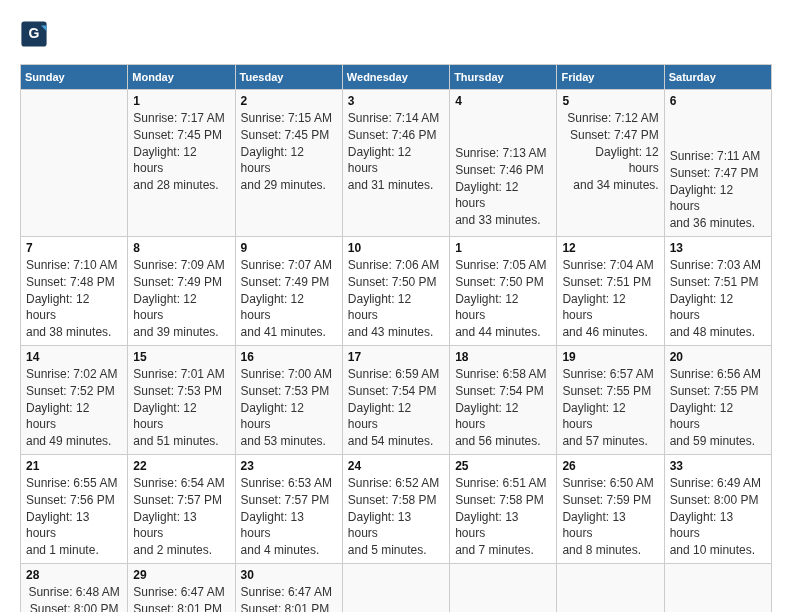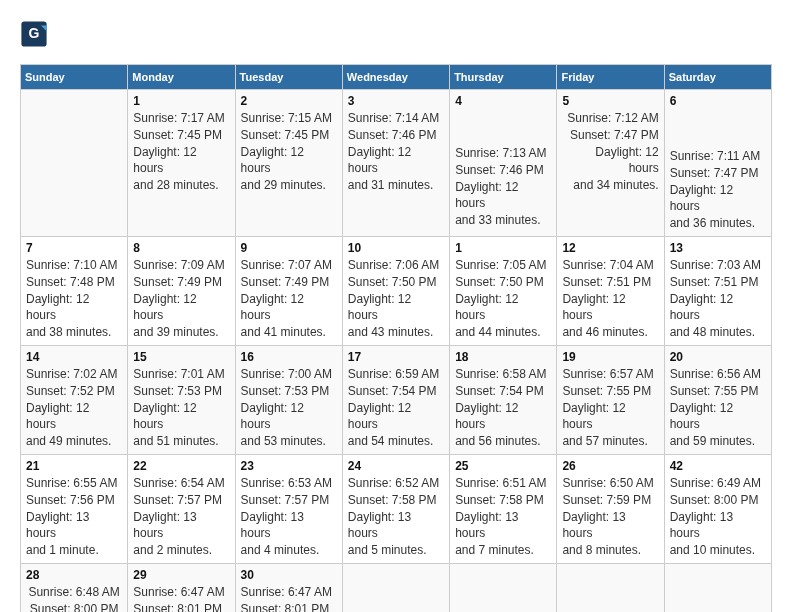--- a/index.html
+++ b/index.html
@@ -303,21 +303,21 @@
 and 7 minutes.</div>
         </td>
         <td>
           <div class="day-number">26</div>
           <div class="day-info" style="white-space: pre-line;">Sunrise: 6:50 AM
 Sunset: 7:59 PM
 Daylight: 13 hours
 and 8 minutes.</div>
         </td>
         <td>
-          <div class="day-number">42</div>
+          <div class="day-number">33</div>
           <div class="day-info" style="white-space: pre-line;">Sunrise: 6:49 AM
 Sunset: 8:00 PM
 Daylight: 13 hours
 and 10 minutes.</div>
         </td>
       </tr>
       <tr>
         <td>
           <div class="day-number">28</div>
           <div class="day-info" style="white-space: pre-line; text-align: center;">Sunrise: 6:48 AM

